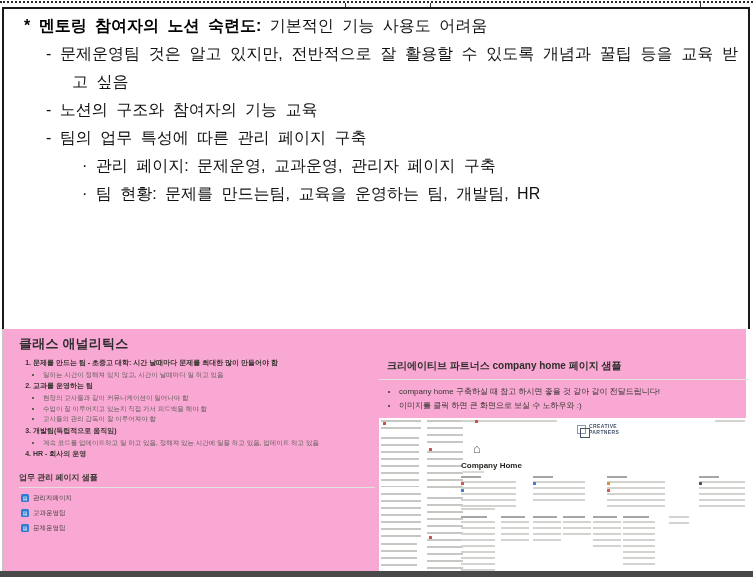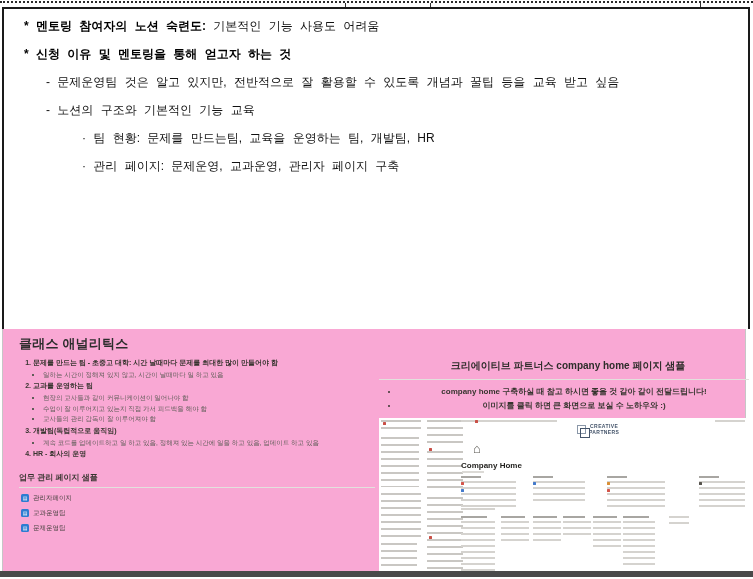--- a/index.html
+++ b/index.html
@@ -7,21 +7,21 @@
   body { font-family:"Liberation Sans","DejaVu Sans",sans-serif; }
   .page { position:relative; width:753px; height:579px; background:#fff; overflow:hidden; }
 
   
   .top-dotted { position:absolute; left:0; top:1px; width:753px; height:0; border-top:2px dotted #2b2b2b; }
   .tick { position:absolute; top:0; width:1px; height:6px; background:#333; }
 
   
   .memo-box { position:absolute; left:2px; top:7px; width:748px; height:322px;
     border:2px solid #1a1a1a; border-bottom:none; background:#fff;
-    padding:3px 10px 0 10px; color:#111; font-size:12px; line-height:28px; word-spacing:4px; }
+    padding:3px 10px 0 10px; color:#111; font-size:16px; line-height:28px; word-spacing:4px; }
   .memo-box p { margin:0; }
   .b { font-weight:bold; color:#000; }
   .lv0 { padding-left:10px; }
   .lv1 { padding-left:58px; text-indent:-26px; }
   .lv2 { padding-left:82px; text-indent:-14px; }
   .just { text-align:justify; }
 
   
   .lower { position:absolute; left:2px; top:329px; width:744px; height:242px;
     border-left:1px solid #c6c6c6; border-right:1px solid #c6c6c6; background:#f9a8d4; }
@@ -34,24 +34,24 @@
   .team-list > li { margin:2px 0; font-weight:bold; }
   .team-list ul { list-style:square; margin:1px 0 2px 10px; font-weight:normal;
     font-size:6.5px; color:#5f5d58; }
   .team-list ul li { margin:1px 0; }
   .taglink { display:flex; align-items:center; gap:4px; margin:6px 0 0 2px;
     font-size:6.5px; color:#3f3d38; }
   .pgicon { display:inline-flex; align-items:center; justify-content:center;
     width:8px; height:8px; border-radius:1.5px; background:#2e7cd1; color:#fff;
     font-size:5px; line-height:1; }
 
-  .col-right { position:absolute; left:376px; top:30px; width:370px; color:#37352f;text-align:center; }
+  .col-right { position:absolute; left:376px; top:30px; width:370px; color:#37352f; }
   .cp-head { font-size:10px; font-weight:bold; color:#2f2e2b; padding:0 0 6px 8px;
     border-bottom:1px solid #e3e1dd; }
-  .cp-bullets { margin:6px 0 0 20px; font-size:8px; line-height:1.55; color:#37352f;font-weight:bold; }
+  .cp-bullets { margin:6px 0 0 20px; font-size:8px; line-height:1.55; color:#37352f; }
   .cp-bullets li { margin:2px 0; }
 
   
   .thumb { position:relative; margin-top:5px; width:370px; height:156px; background:#fff; cursor:pointer; }
   .bars { background:repeating-linear-gradient(#c9c7c3 0 2px, transparent 2px 7px); }
   .bars.sm { background:repeating-linear-gradient(#d5d3cf 0 2px, transparent 2px 6px); }
   .sb { position:absolute; top:2px; height:152px; }
   .sb1 { left:2px; width:42px; }
   .sb2 { left:48px; width:36px; }
   .tmain { position:absolute; left:80px; top:0; width:290px; height:156px; }
@@ -75,25 +75,25 @@
 <div class="page">
 
   <div class="top-dotted">
     <i class="tick" style="left:345px"></i>
     <i class="tick" style="left:430px"></i>
     <i class="tick" style="left:700px"></i>
   </div>
 
   <div class="memo-box">
     <p class="lv0"><span class="b">* 멘토링 참여자의 노션 숙련도:</span> <span>기본적인 기능 사용도 어려움</span></p>
-    <p class="lv0 b">* 신청 이유 및 멘토링을 통해 얻고자 하는 것</p>
     <p class="lv1 just">- 문제운영팀 것은 알고 있지만, 전반적으로 잘 활용할 수 있도록 개념과 꿀팁 등을 교육 받고 싶음</p>
-    <p class="lv1">- 노션의 구조와 기본적인 기능 교육</p>
+    <p class="lv1">- 노션의 구조와 참여자의 기능 교육</p>
+    <p class="lv1">- 팀의 업무 특성에 따른 관리 페이지 구축</p>
+    <p class="lv2">· 관리 페이지: 문제운영, 교과운영, 관리자 페이지 구축</p>
     <p class="lv2">· 팀 현황: 문제를 만드는팀, 교육을 운영하는 팀, 개발팀, HR</p>
-    <p class="lv2">· 관리 페이지: 문제운영, 교과운영, 관리자 페이지 구축</p>
   </div>
 
   <div class="lower">
 
     <div class="col-left">
       <div class="ca-title">클래스 애널리틱스</div>
 
       <ol class="team-list">
         <li>
           <span>문제를 만드는 팀 - 초중고 대학: 시간 날때마다 문제를 최대한 많이 만들어야 함</span>

